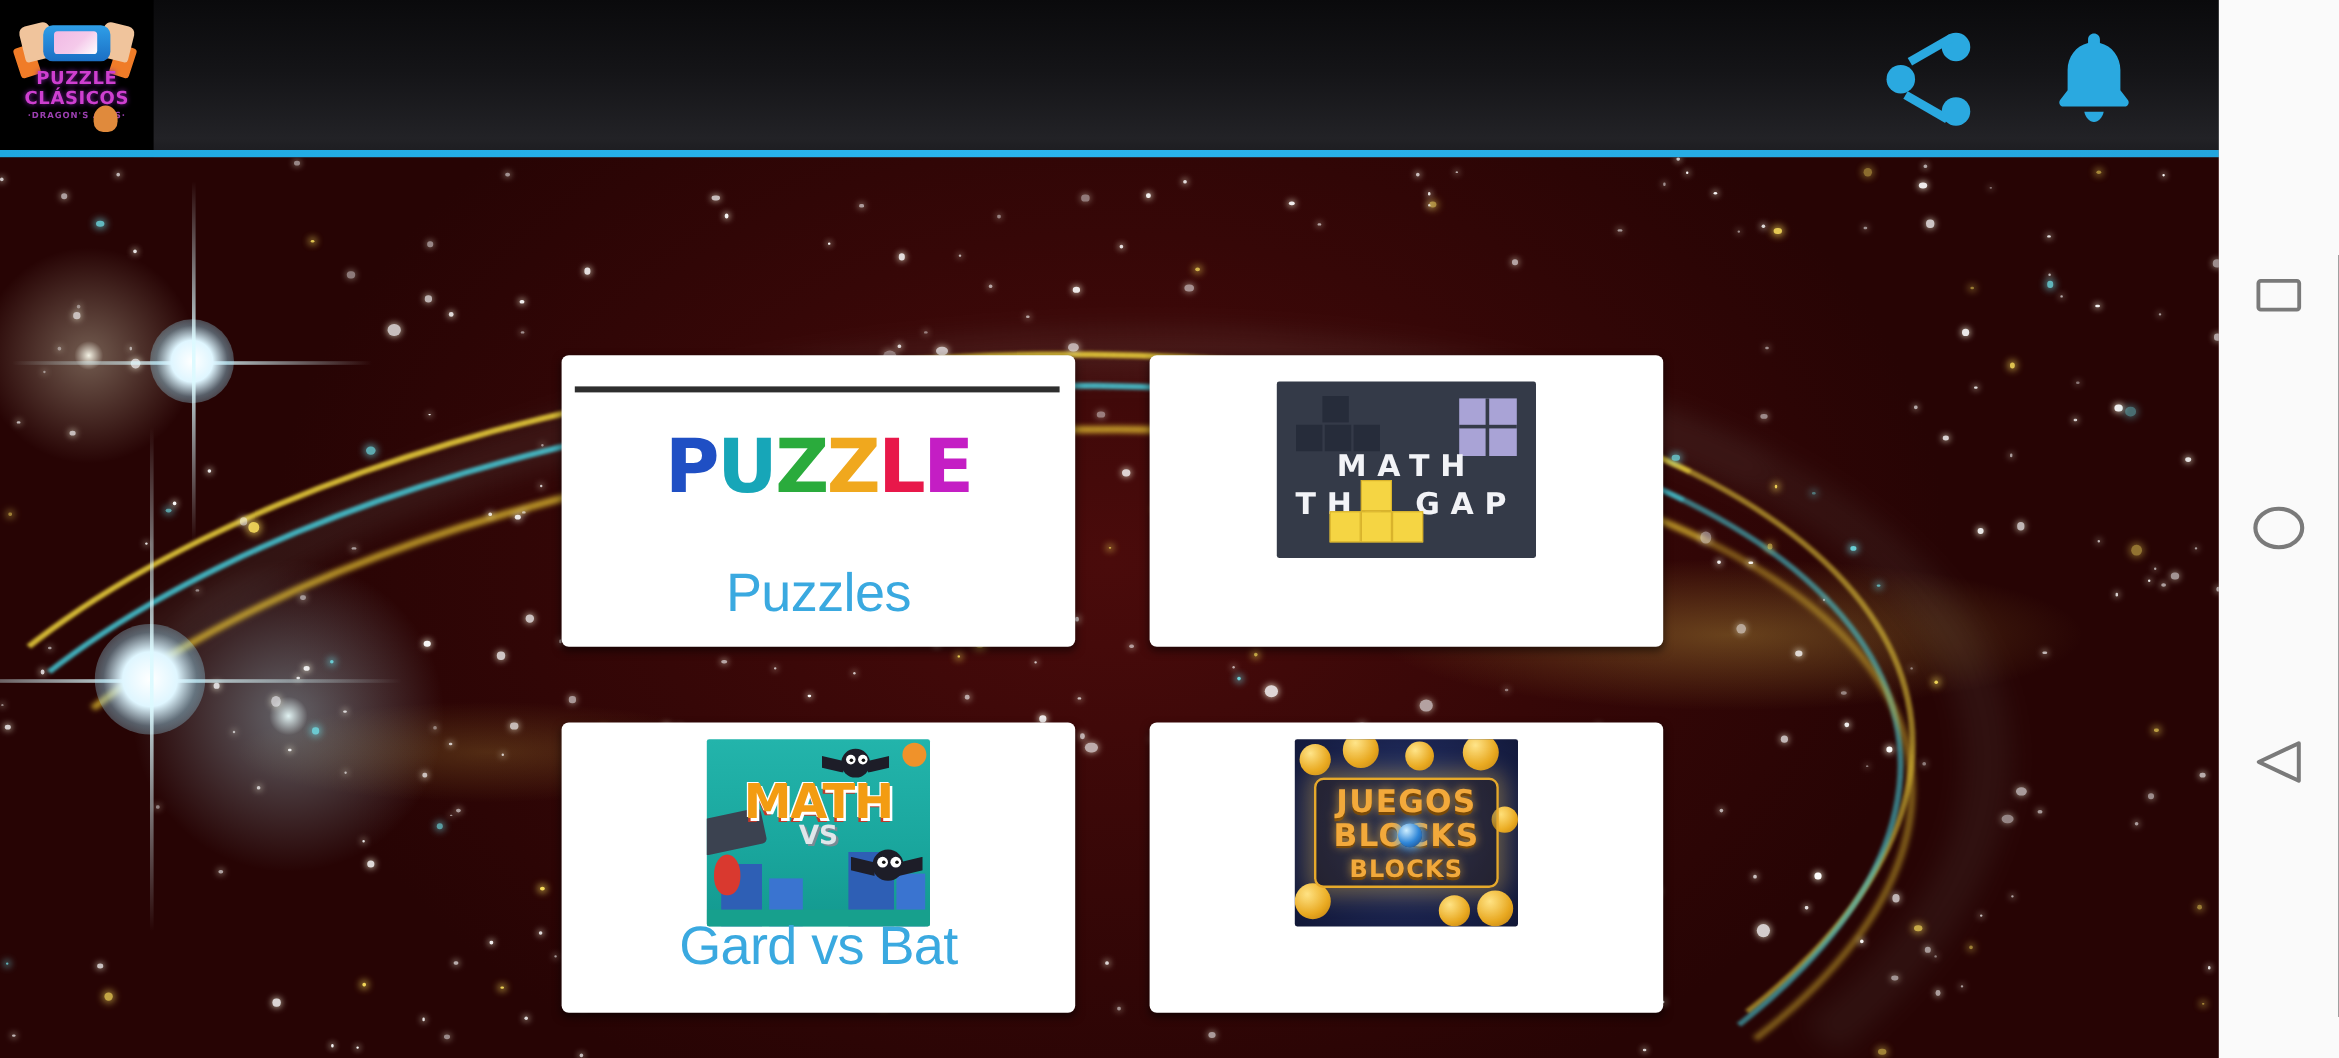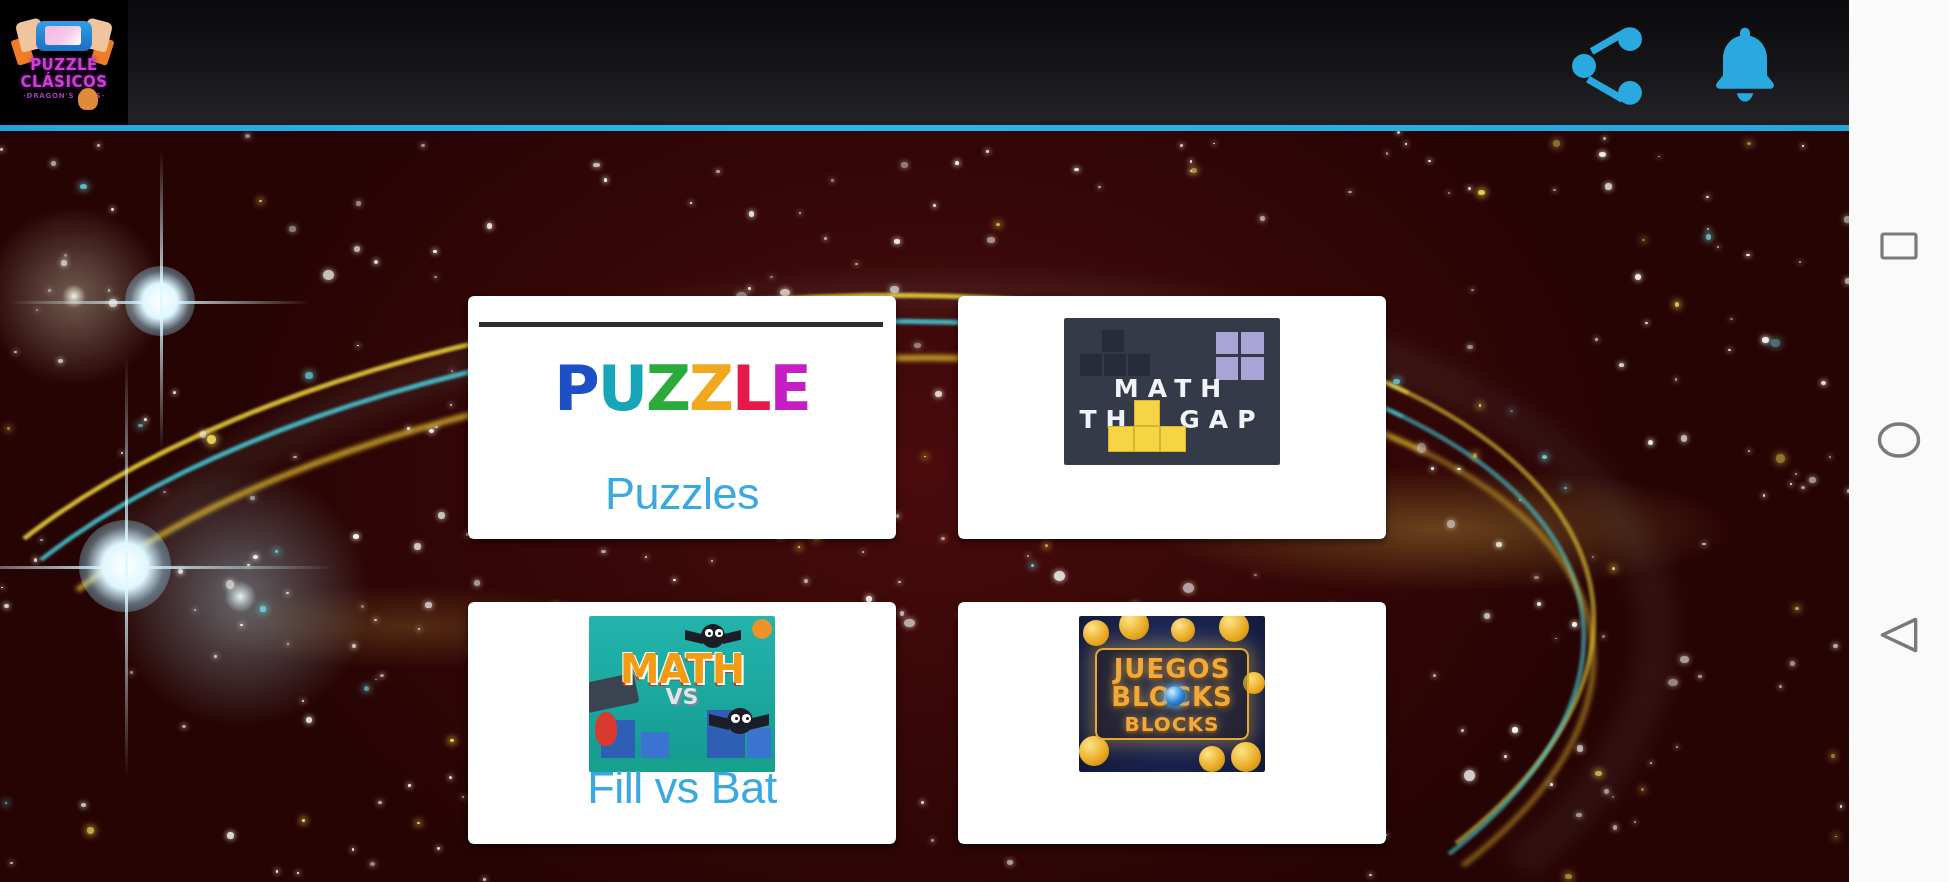--- a/index.html
+++ b/index.html
@@ -789,21 +789,21 @@
               <div class="bat-eye" style="left:22px; top:10px; width:9px; height:9px;"></div>
               <div class="bat-eye" style="left:33px; top:10px; width:9px; height:9px;"></div>
               <div class="bat-pupil" style="left:26px; top:13px; width:3px; height:3px;"></div>
               <div class="bat-pupil" style="left:37px; top:13px; width:3px; height:3px;"></div>
             </div>
 
             <div class="mvb-title mvb-t1">MATH</div>
             <div class="mvb-title mvb-t2">VS</div>
           </div>
         </div>
-        <div class="card-label" style="top:160px;">Fill vs Bat</div>
+        <div class="card-label" style="top:160px;">Gard vs Bat</div>
       </div>
 
       <div class="card" style="left:958px; top:471px; width:428px; height:242px;">
         <div class="thumb-wrap" style="top:14px;">
           <div class="jbp">
             <div class="coin" style="left:4px;  top:4px;   width:26px; height:26px;"></div>
             <div class="coin" style="left:40px; top:-6px;  width:30px; height:30px;"></div>
             <div class="coin" style="left:92px; top:2px;   width:24px; height:24px;"></div>
             <div class="coin" style="left:140px;top:-4px;  width:30px; height:30px;"></div>
             <div class="coin" style="left:164px;top:56px;  width:22px; height:22px;"></div>

